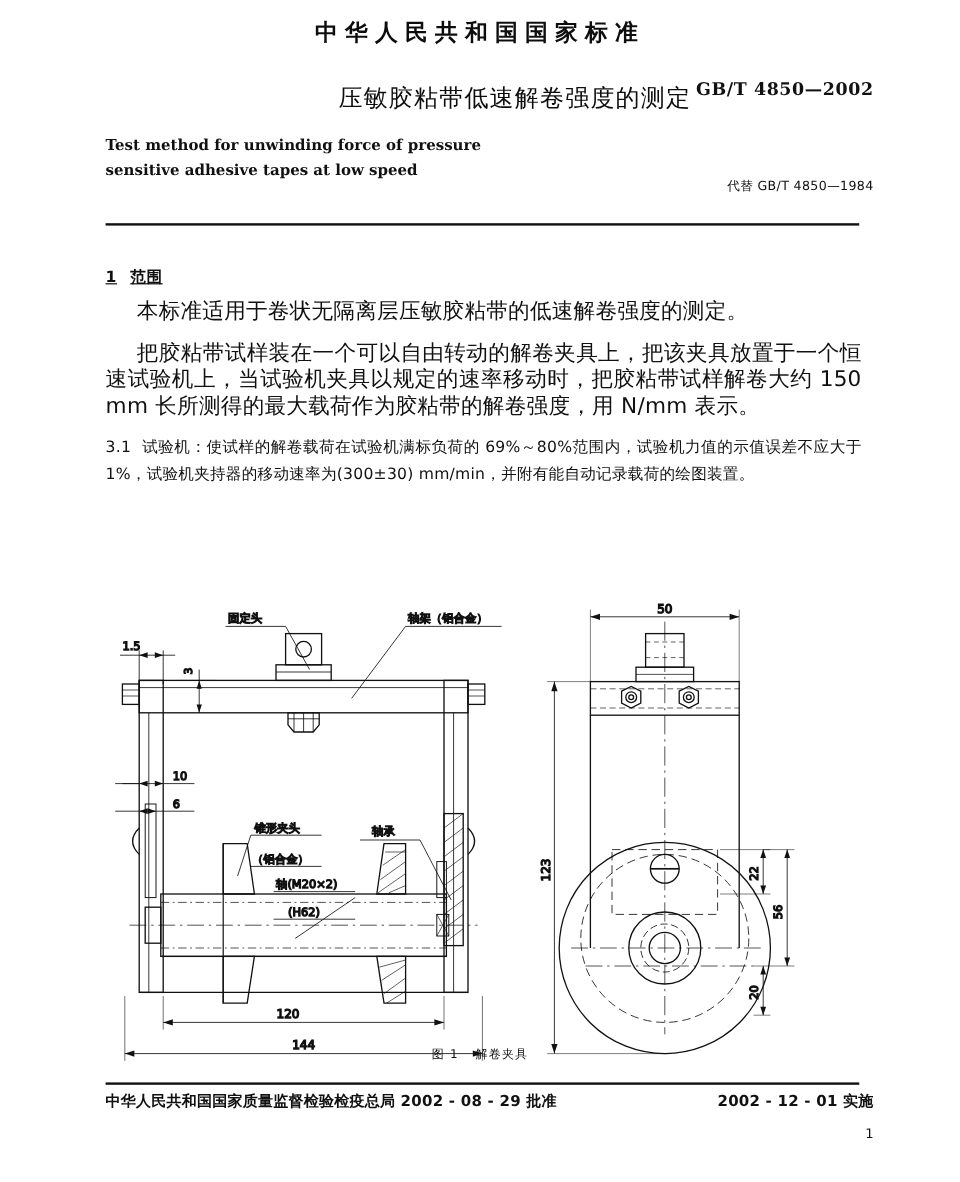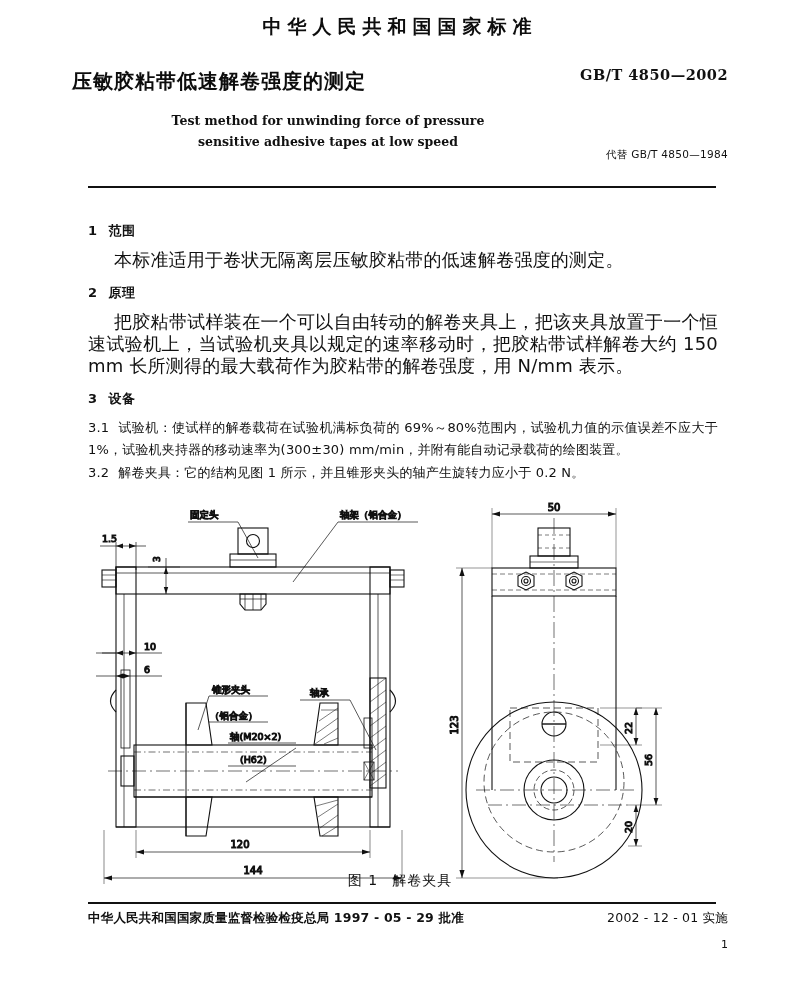--- a/index.html
+++ b/index.html
@@ -28,33 +28,33 @@
     position: absolute;
     top: 14px; left: 0; right: 0;
     text-align: center;
     font-size: 19px;
     font-weight: bold;
     letter-spacing: 6px;
     color: #0d0d0d;
   }
   .title-cn {
     position: absolute;
-    top: 68px; left: 72px;
+    top: 68px; left: 96px;
+    width: 480px;
+    text-align: right;
+    font-size: 20px;
+    font-weight: normal;
+    letter-spacing: 1px;
+    color: #0d0d0d;
+  }
+  .title-en {
+    position: absolute;
+    top: 110px; left: 88px;
     width: 480px;
     text-align: left;
-    font-size: 20px;
-    font-weight: bold;
-    letter-spacing: 1px;
-    color: #0d0d0d;
-  }
-  .title-en {
-    position: absolute;
-    top: 110px; left: 88px;
-    width: 480px;
-    text-align: center;
     font-family: "DejaVu Serif", "Liberation Serif", serif;
     font-size: 12.5px;
     font-weight: bold;
     line-height: 21px;
     color: #111;
   }
   .std-number {
     position: absolute;
     top: 66px; right: 72px;
     font-family: "DejaVu Serif", "Liberation Serif", serif;
@@ -83,20 +83,21 @@
   .body-wrap {
     position: absolute;
     top: 222px; left: 88px;
     width: 630px;
   }
   .clause-head {
     font-size: 13px;
     font-weight: bold;
     margin: 0 0 9px 0;
     letter-spacing: 0.5px;
+    text-decoration: underline;
   }
   .clause-head .num { margin-right: 11px; }
   .para {
     font-size: 18px;
     line-height: 22px;
     margin: 0 0 13px 0;
     text-indent: 26px;
     text-align: justify;
     letter-spacing: 0.2px;
   }
@@ -113,21 +114,21 @@
   .figure-area {
     position: absolute;
     top: 500px; left: 88px;
     width: 628px;
     height: 400px;
   }
   .fig-caption {
     position: absolute;
     top: 872px; left: 0; right: 0;
     text-align: center;
-    font-size: 14px;
+    font-size: 10px;
     letter-spacing: 1px;
   }
   .fig-caption .fnum { margin-right: 14px; }
 
   
   .hr-foot {
     position: absolute;
     top: 902px; left: 88px;
     width: 628px;
     height: 2px;
@@ -138,21 +139,21 @@
     top: 910px; left: 88px;
     font-size: 12.5px;
     font-weight: bold;
     letter-spacing: 0.2px;
     white-space: nowrap;
   }
   .foot-right {
     position: absolute;
     top: 910px; right: 72px;
     font-size: 12.5px;
-    font-weight: normal;
+    font-weight: bold;
     letter-spacing: 0.2px;
     white-space: nowrap;
   }
   .page-no {
     position: absolute;
     top: 938px; right: 72px;
     font-size: 11px;
   }
 
   svg text { font-family: "DejaVu Sans", "Liberation Sans", sans-serif; }
@@ -176,33 +177,24 @@
 
   <div class="hr-main"></div>
 
   <div class="body-wrap">
 
     <div class="clause-head">
       <span class="num">1</span><span>范围</span>
     </div>
     <p class="para">本标准适用于卷状无隔离层压敏胶粘带的低速解卷强度的测定。</p>
 
-    <div class="clause-head">
-      <span class="num">2</span><span>原理</span>
-    </div>
     <p class="para">把胶粘带试样装在一个可以自由转动的解卷夹具上，把该夹具放置于一个恒速试验机上，当试验机夹具以规定的速率移动时，把胶粘带试样解卷大约 150 mm 长所测得的最大载荷作为胶粘带的解卷强度，用 N/mm 表示。</p>
 
-    <div class="clause-head">
-      <span class="num">3</span><span>设备</span>
-    </div>
     <p class="sub-item">
       <span class="sn">3.1</span><span>试验机：使试样的解卷载荷在试验机满标负荷的 69%～80%范围内，试验机力值的示值误差不应大于 1%，试验机夹持器的移动速率为(300±30) mm/min，并附有能自动记录载荷的绘图装置。</span>
-    </p>
-    <p class="sub-item">
-      <span class="sn">3.2</span><span>解卷夹具：它的结构见图 1 所示，并且锥形夹头的轴产生旋转力应小于 0.2 N。</span>
     </p>
 
   </div>
 
   <div class="figure-area">
     <svg width="628" height="400" viewBox="0 0 628 400">
       <g fill="none" stroke="#111" stroke-width="1.1" stroke-linecap="butt">
 
         <rect x="150" y="28" width="30" height="26"></rect>
         <circle cx="165" cy="41" r="6.5"></circle>
@@ -461,17 +453,17 @@
 
       </g>
     </svg>
   </div>
 
   <div class="fig-caption">
     <span class="fnum">图 1</span><span>解卷夹具</span>
   </div>
 
   <div class="hr-foot"></div>
-  <div class="foot-left">中华人民共和国国家质量监督检验检疫总局 1997 - 05 - 29 批准</div>
+  <div class="foot-left">中华人民共和国国家质量监督检验检疫总局 2002 - 08 - 29 批准</div>
   <div class="foot-right">2002 - 12 - 01 实施</div>
   <div class="page-no">1</div>
 
 </div>
 
 </body></html>

